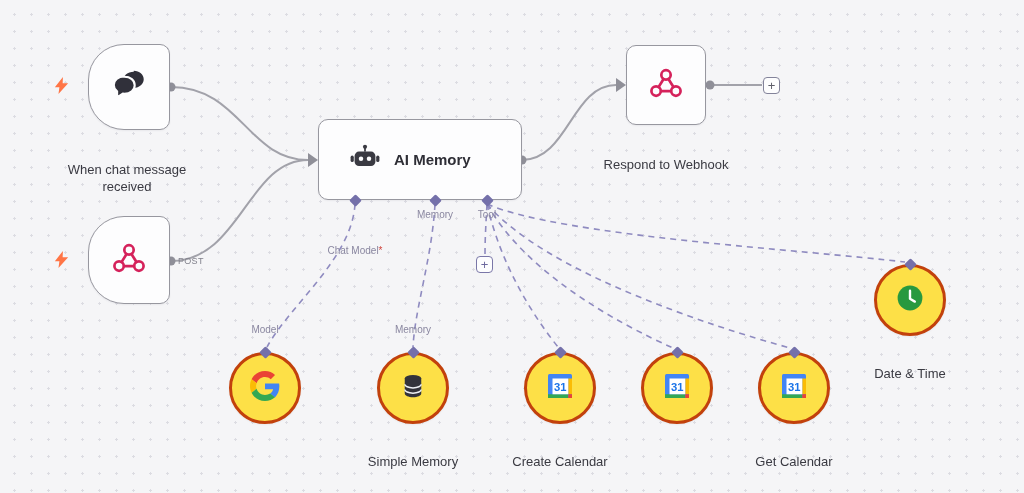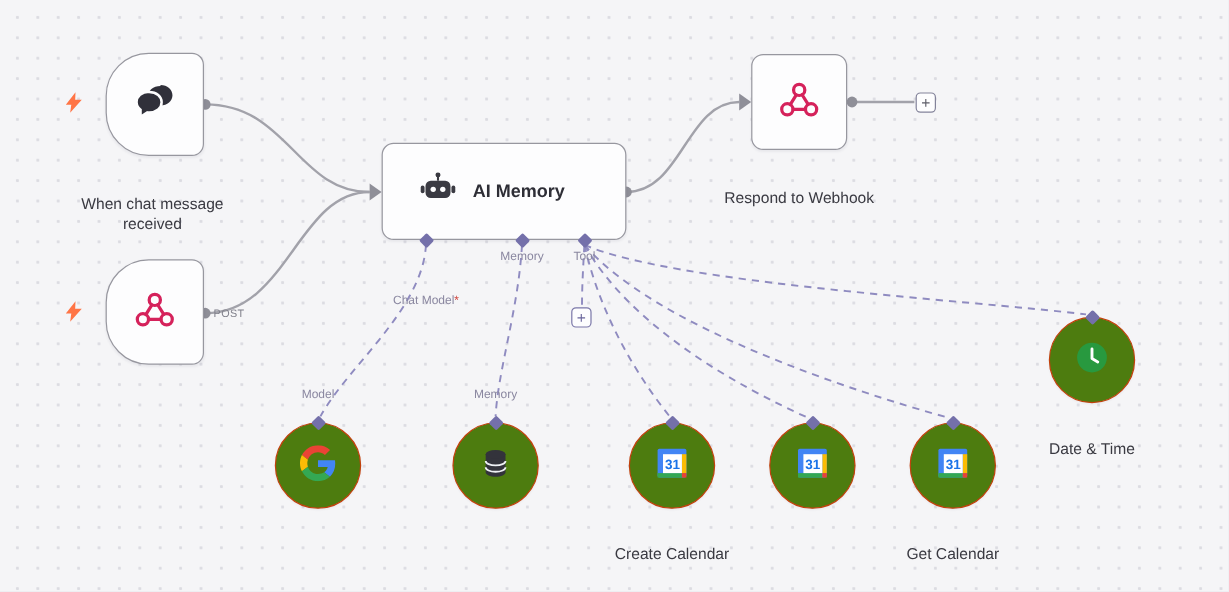--- a/index.html
+++ b/index.html
@@ -19,21 +19,21 @@
     position:absolute;background:#fdfdfe;border:1px solid #97979f;
     display:flex;align-items:center;justify-content:center;
     box-shadow:0 1px 2px rgba(40,40,60,.06);z-index:3;box-sizing:border-box;
   }
   .node.trigger{border-radius:36px 10px 10px 36px;}
   .node.square{border-radius:10px;}
   .node.agent{border-radius:10px;justify-content:flex-start;padding-left:30px;gap:13px;}
   .agent-title{font-size:15px;font-weight:700;color:#2e2e36;}
   .circle-node{
     position:absolute;width:72px;height:72px;border-radius:50%;
-    background:#4d7c0f;border:1px solid #c2410c;
+    background:#fde047;border:3px solid #c2410c;
     display:flex;align-items:center;justify-content:center;
     box-shadow:0 1px 2px rgba(40,40,60,.06);z-index:3;box-sizing:border-box;
   }
   .label{
     position:absolute;text-align:center;font-size:13px;font-weight:500;
     color:#3a3a42;line-height:1.3;z-index:4;margin-top:24px;
   }
   .port-label{
     position:absolute;text-align:center;font-size:10px;color:#8a87a0;z-index:4;
   }
@@ -180,20 +180,21 @@
         <g fill="#33333b">
           <path d="M9 10v20c0 2.8 4.9 5 11 5s11-2.2 11-5V10H9z"></path>
           <ellipse cx="20" cy="10" rx="11" ry="4.6"></ellipse>
         </g>
         <path d="M9 17.5c0 2.8 4.9 5 11 5s11-2.2 11-5 M9 24.5c0 2.8 4.9 5 11 5s11-2.2 11-5" stroke="#eef0f4" stroke-width="2" fill="none"></path>
       </svg>
     </span>
   </div>
   <div class="diamond" style="left:408.5px;top:347.5px;"></div>
   <div class="port-label" style="left:373px;top:324px;width:80px;">Memory</div>
+  <div class="label" style="left:343px;top:430px;width:140px;">Simple Memory</div>
 
   <div class="circle-node" style="left:524px;top:352px;">
     <span>
       <svg viewBox="0 0 40 40" width="30" height="30">
         <rect x="4" y="4" width="32" height="32" rx="2" fill="#4285f4"></rect>
         <rect x="31" y="10" width="5" height="21" fill="#fbbc04"></rect>
         <rect x="4" y="31" width="27" height="5" fill="#34a853"></rect>
         <rect x="31" y="31" width="5" height="5" fill="#ea4335"></rect>
         <rect x="10" y="10" width="21" height="21" fill="#ffffff"></rect>
         <text x="20.5" y="26.5" text-anchor="middle" font-size="15" font-weight="bold" fill="#1a73e8" font-family="Liberation Sans, sans-serif">31</text>

